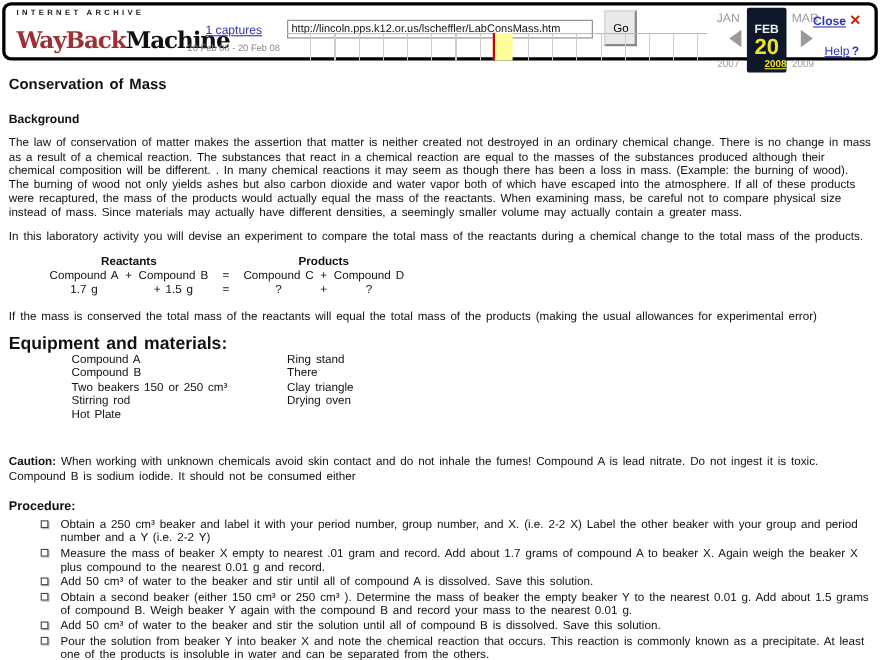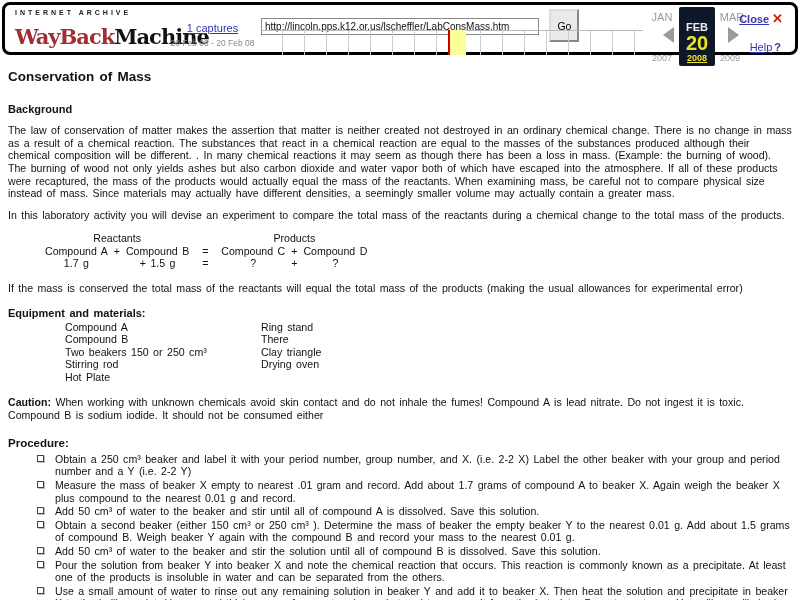--- a/index.html
+++ b/index.html
@@ -29,21 +29,21 @@
     background:repeating-linear-gradient(to right, transparent 0, transparent 21px, #ccc 21px, #ccc 22px); }
   .wb-highlight { position:absolute; left:443px; top:25px; width:18px; height:25px;
     background:#ffff99; border-left:2px solid #cc0000; cursor:pointer; }
   .wb-monthnav { position:absolute; left:640px; top:2px; width:110px; text-align:center; }
   .wb-mrow { display:flex; align-items:flex-start; }
   .wb-m { font-size:11px; font-weight:normal; color:#999; width:34px; padding-top:4px; cursor:pointer; }
   .wb-febbox { width:36px; background:#0f172a; color:#fff; border-radius:2px;
     padding:14px 0 3px; }
   .wb-febbox .mon { font-size:11px; font-weight:bold; color:#eee; }
   .wb-febbox .day { font-size:20px; font-weight:bold; color:#ece427; line-height:20px; }
-  .wb-febbox .yr { font-size:9px; font-weight:bold; color:#ece427; text-decoration:underline; }
+  .wb-febbox .yr { font-size:9px; font-weight:bold; color:#ece427; text-decoration:underline;text-align:right; }
   .wb-arrow { position:absolute; top:20px; width:0; height:0; cursor:pointer;
     border-top:8px solid transparent; border-bottom:8px solid transparent; }
   .wb-arrow.left  { left:18px; border-right:11px solid #9a9a9a; }
   .wb-arrow.right { right:16px; border-left:11px solid #9a9a9a; }
   .wb-years { display:flex; margin-top:-13px; }
   .wb-y { font-size:9px; color:#999; width:34px; cursor:pointer; }
   .wb-y.mid { visibility:hidden; }
   .wb-close { position:absolute; right:12px; top:6px; font-size:11px; font-weight:bold; cursor:pointer; }
   .wb-close a { color:#3434b0; text-decoration:underline; }
   .wb-close .x { color:#cc2200; font-size:13px; margin-left:3px; }
@@ -51,28 +51,28 @@
   .wb-help a { color:#3434b0; text-decoration:underline; }
   .wb-help .q { color:#3434b0; font-weight:bold; margin-left:2px; }
 
   
   .doc { padding:12px 8px 0 8px; font-size:10.6px; line-height:12.6px; word-spacing:1.5px; }
   .doc h1 { font-size:13.5px; margin:2px 0 0; }
   .doc h2 { font-size:11px; margin:19px 0 0; }
   .doc p.para { margin-top:9px; }
   .eq-table { margin:11px 0 0 34px; border-collapse:collapse; }
   .eq-table td { font-size:10.6px; text-align:center; padding:0 3px; line-height:12.5px; }
-  .eq-table .hd { font-weight:normal; }
+  .eq-table .hd { font-weight:bold; }
   .eq-table .sp { width:26px; }
   .conserved { margin-top:12px; }
-  .equip-h { font-size:11px; font-weight:bold; margin-top:13px; }
+  .equip-h { font-size:16px; font-weight:bold; margin-top:13px; }
   .equip-cols { display:flex; margin:1px 0 0 57px; }
   .equip-col1 { width:196px; }
   .equip-col li, .equip-col1 li { list-style:none; line-height:12.4px; }
-  .caution { margin-top:13px; }
+  .caution { margin-top:31px; }
   .caution b { }
   .proc-h { font-size:11.5px; font-weight:bold; margin-top:16px; }
   .proc-list { margin-top:3px; }
   .proc-item { display:flex; margin-top:1px; }
   .proc-bullet { flex:none; width:7px; height:7px; border:1.2px solid #444;
     margin:2px 11px 0 29px; box-shadow:1px 1px 0 #bbb; }
   .proc-text { flex:1; }
 </style>
 </head>
 <body>

